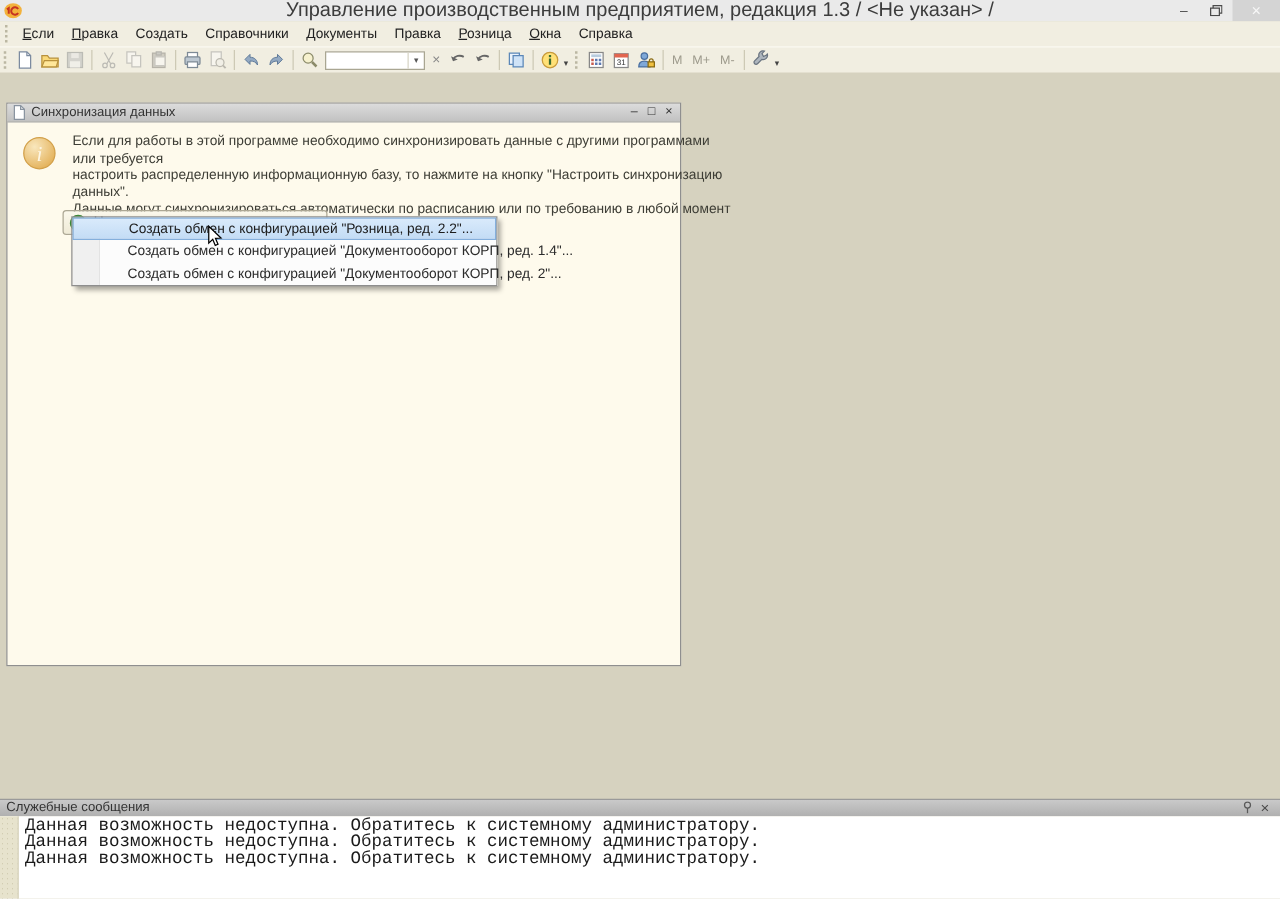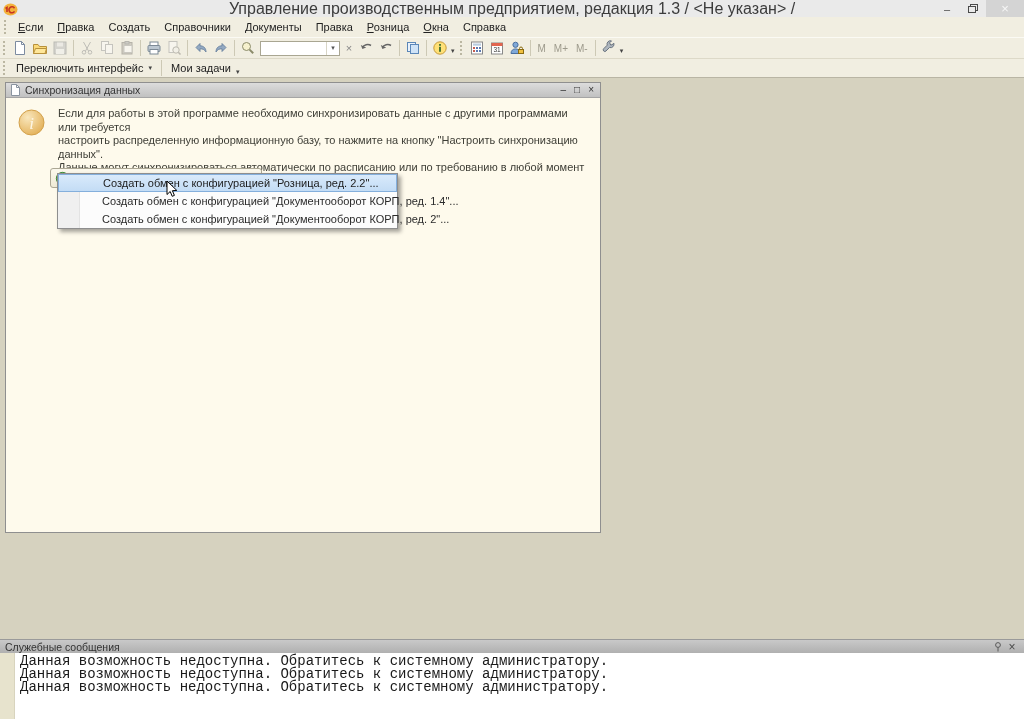--- a/index.html
+++ b/index.html
@@ -45,21 +45,21 @@
     background:#F1EEE1; border-top:1px solid #DDD9C8; border-bottom:1px solid #B9B5A4;
     display:flex; align-items:center; padding-left:1px; }
   .flat-btn { display:flex; align-items:center; font-size:11px; color:#222; padding:2px 6px; }
   .flat-btn .arr { font-size:7px; color:#444; margin-left:5px; }
   .flat-btn .arr.low { margin-top:7px; }
 
   
   .workspace { position:absolute; top:79px; left:0; right:0; height:560px; background:#D6D2BF; }
 
   
-  .sync-window { position:absolute; left:5px; top:3px; width:596px; height:451px;
+  .sync-window { position:absolute; left:5px; top:3px; width:540px; height:451px;
     background:#FEFAEC; border:1px solid #8F8F8F; }
   .sync-titlebar { height:15px; background:linear-gradient(#DCDCDC,#C1C1C1);
     border-bottom:1px solid #A5A5A5; display:flex; align-items:center; padding:0 4px; }
   .sync-title { font-size:10.5px; color:#333; margin-left:4px; flex:1; }
   .sync-controls { display:flex; align-items:center; gap:8px; font-size:10px; color:#333; padding-right:2px; }
   .sync-controls span { line-height:10px; }
   .sync-content { position:relative; height:434px; }
   .big-info-icon { position:absolute; left:12px; top:11px; }
   .info-text { position:absolute; left:52px; top:9px; width:527px;
     font-size:11px; line-height:13.5px; color:#3E3E36; }
@@ -75,21 +75,21 @@
   .dmenu-item { height:18px; display:flex; align-items:center; padding-left:44px;
     font-size:11px; color:#2b2b2b; white-space:nowrap; }
   .dmenu-item.selected { background:linear-gradient(#D9EAFB,#C3DCF5); border:1px solid #84AFDC;
     height:18px; color:#1c1c1c; }
 
   .mouse-cursor { position:absolute; left:166px; top:180px; z-index:30; }
 
   
   .messages-panel { position:absolute; top:639px; left:0; right:0; height:80px; }
   .messages-header { height:14px; background:linear-gradient(#C9C9C9,#B0B0B0);
-    border-top:1px solid #9A9A9A; display:flex; align-items:center; padding:0 5px; }
+    border-top:1px solid #9A9A9A; display:flex; align-items:flex-start; padding:0 5px; }
   .messages-title { font-size:10.5px; color:#333; flex:1; }
   .hdr-icon { display:flex; align-items:center; justify-content:center; width:14px; height:12px;
     color:#5a5a5a; font-size:10px; }
   .messages-body { position:absolute; top:14px; left:0; right:0; bottom:0; background:#fff; }
   .messages-gutter { position:absolute; left:0; top:0; bottom:0; width:15px;
     background-color:#E7E3CD;
     background-image:radial-gradient(#CBC6A9 22%, transparent 23%);
     background-size:4px 4px; border-right:1px solid #D8D4BE; }
   .messages-list { position:absolute; left:20px; top:2px; right:2px;
     font-family:"Liberation Mono", monospace; font-size:14px; line-height:13px; color:#1a1a1a;
@@ -276,32 +276,20 @@
     <span class="mem-btn">M-</span>
     <span class="tsep"></span>
     <span class="tbtn">
       <svg width="16" height="16" viewBox="0 0 16 16">
           <path d="M12.8 3.2a3.4 3.4 0 0 1-4.3 4.3L5 11a1.6 1.6 0 1 1-2.3-2.3l3.5-3.5a3.4 3.4 0 0 1 4.3-4.3L8.6 2.8l1.2 2.4 2.4-1.2z" fill="#AEB6BE" stroke="#6a7480"></path>
         </svg>
     </span>
     <span class="dd-arrow">▾</span>
   </div>
 
-  <div class="toolbar2">
-    <span class="grip"></span>
-    <span class="flat-btn">
-      <span>Переключить интерфейс</span>
-      <span class="arr">▾</span>
-    </span>
-    <span class="tsep"></span>
-    <span class="flat-btn">
-      <span>Мои задачи</span>
-      <span class="arr low">▾</span>
-    </span>
-  </div>
 
   <div class="workspace">
 
     <div class="sync-window">
       <div class="sync-titlebar">
         <svg width="11" height="12" viewBox="0 0 11 12">
             <path d="M1.5 0.5h5l3 3v8h-8z" fill="#fff" stroke="#8a94a0"></path>
             <path d="M6.5 0.5v3h3" fill="none" stroke="#8a94a0"></path>
           </svg>
         <span class="sync-title">Синхронизация данных</span>

